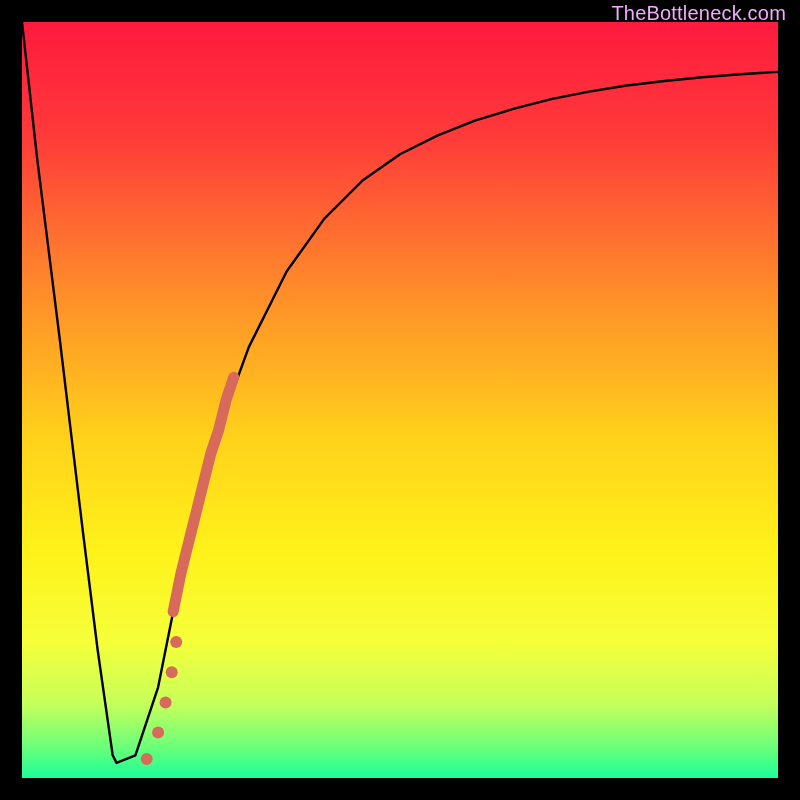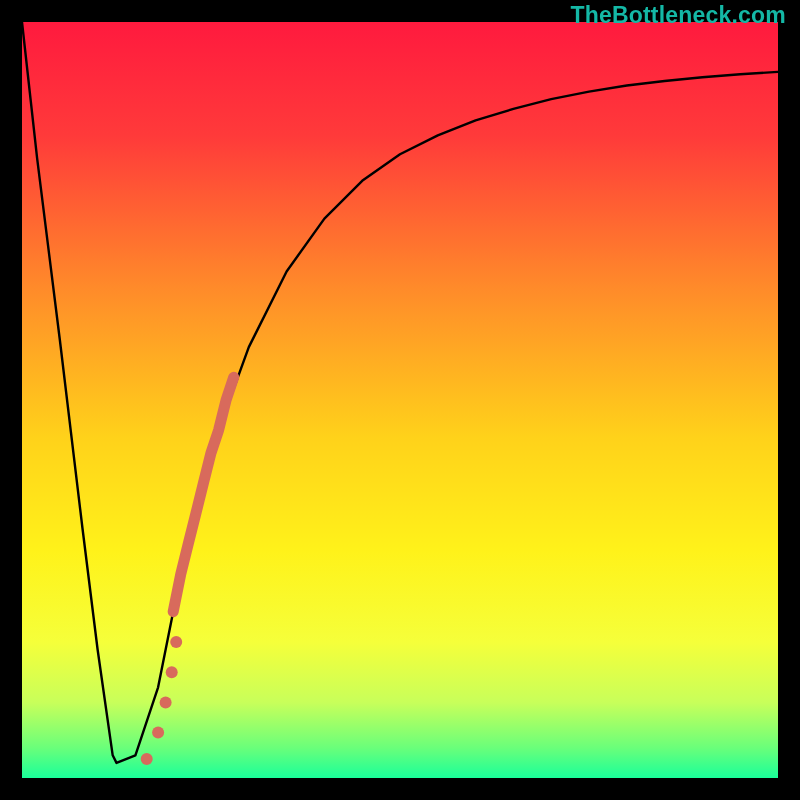--- a/index.html
+++ b/index.html
@@ -23,23 +23,23 @@
     position: absolute;
     left: 22px;
     top: 22px;
     width: 756px;
     height: 756px;
   }
   .watermark {
     position: absolute;
     top: 2px;
     right: 14px;
-    color: #14b8a6;
-    font-size: 23px;
-    font-weight: 700;
+    color: #f0abfc;
+    font-size: 20px;
+    font-weight: 400;
     letter-spacing: 0.2px;
     user-select: none;
   }
   svg { display: block; }
 </style>
 </head>
 <body>
 
 <div class="frame">
 

